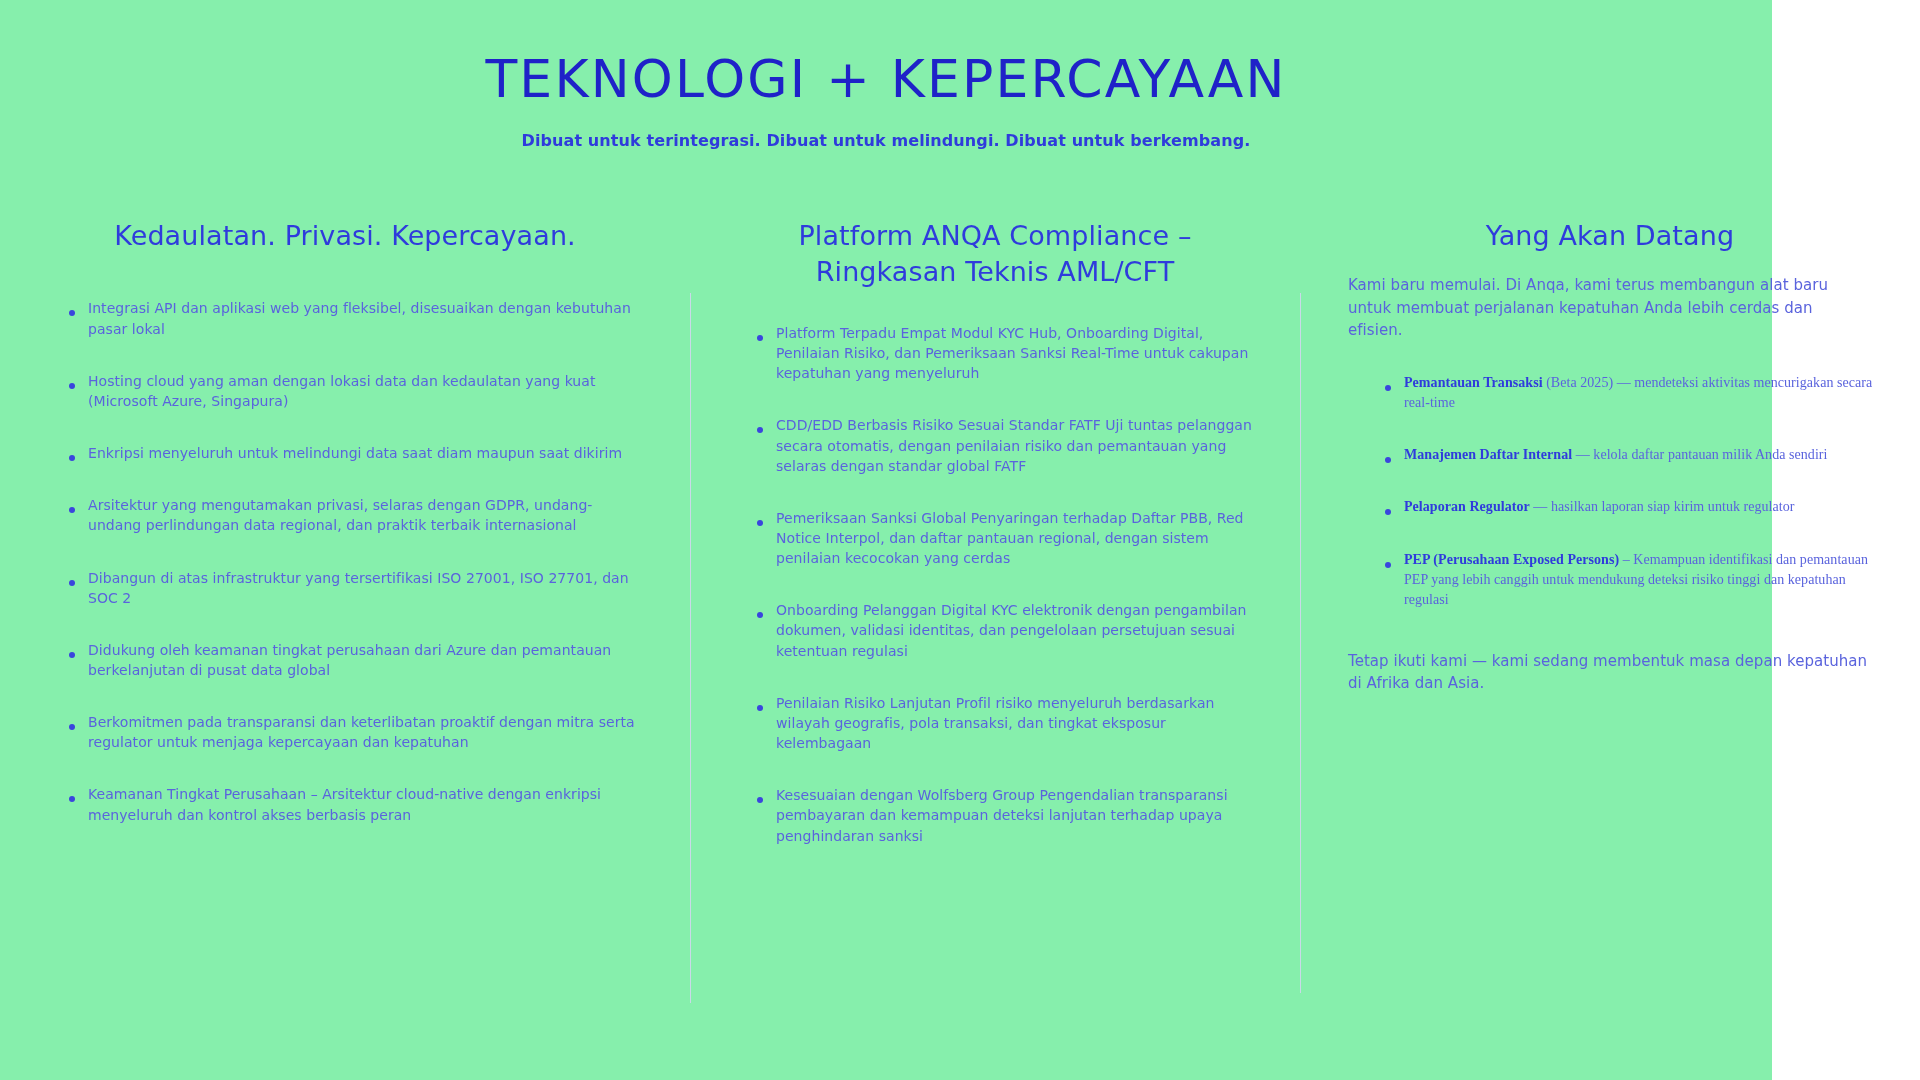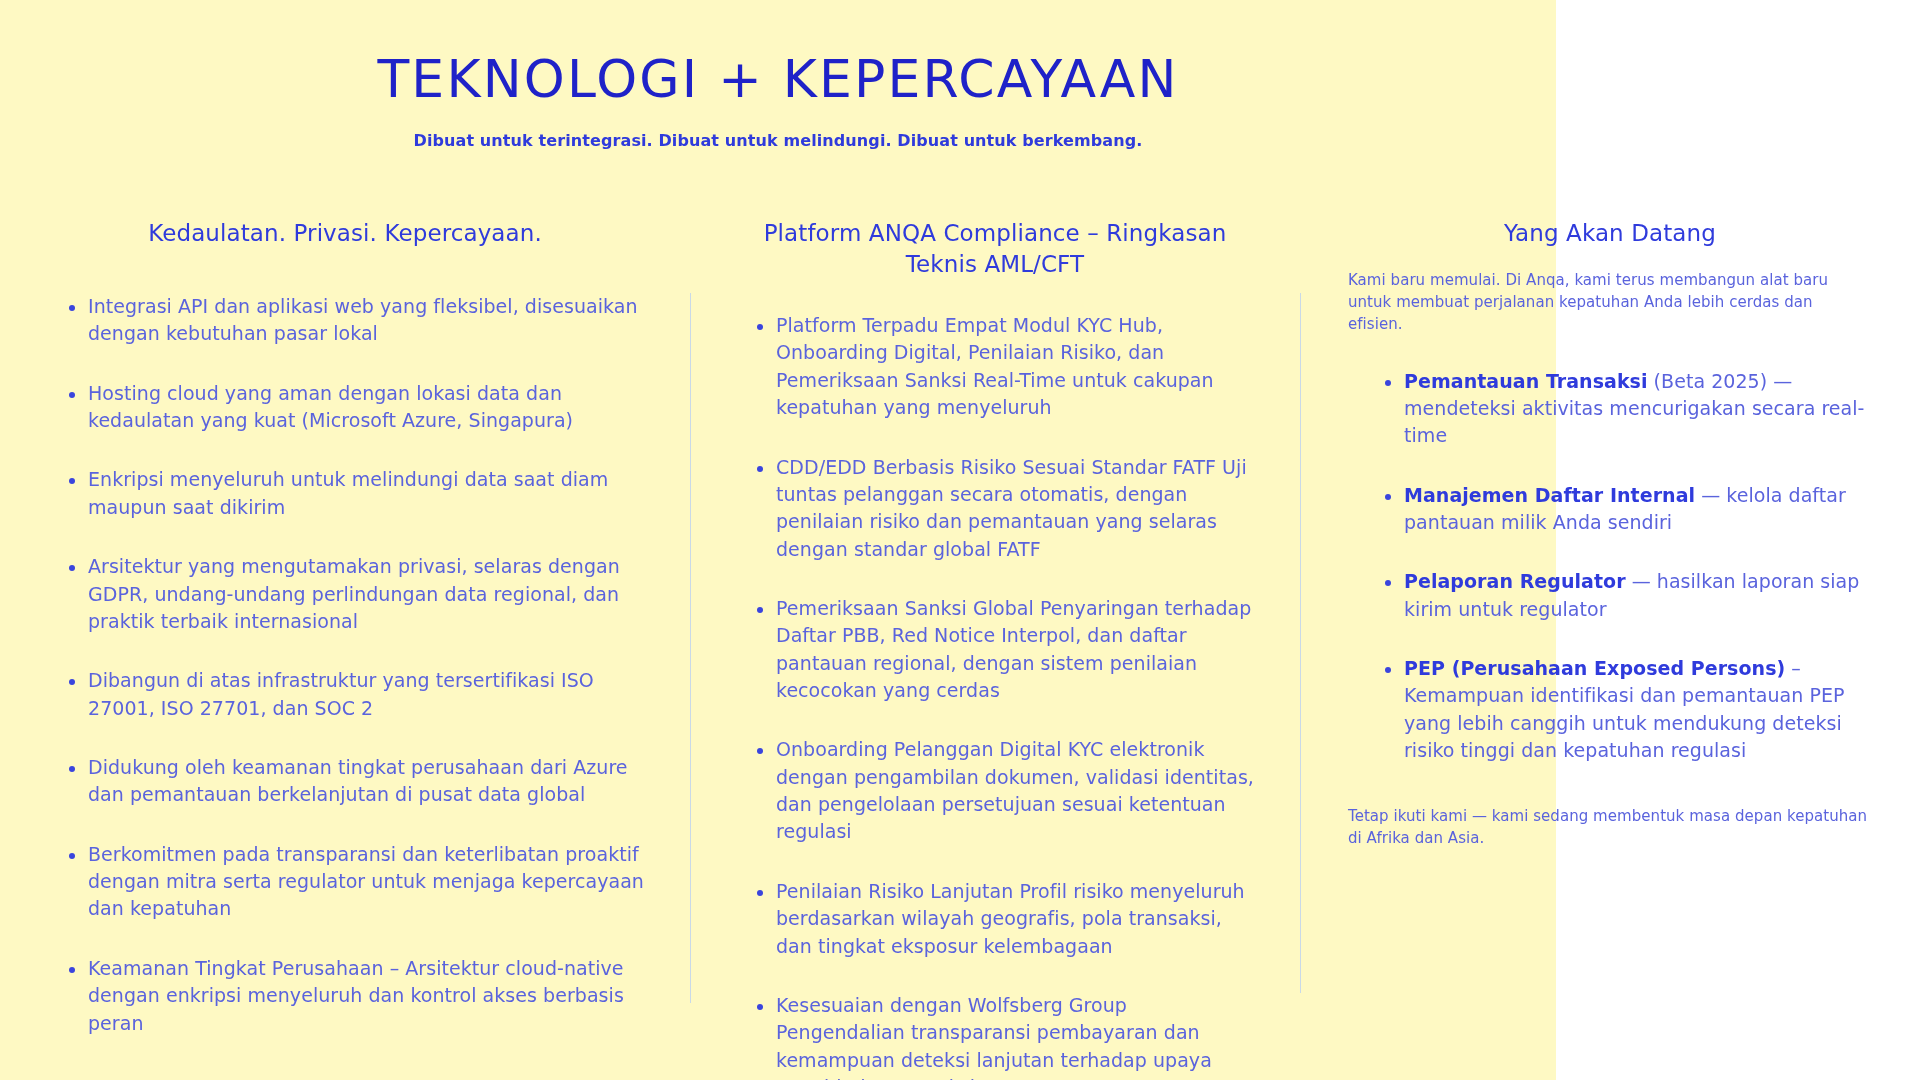--- a/index.html
+++ b/index.html
@@ -7,23 +7,23 @@
   html, body {
     width: 1920px;
     height: 1080px;
     background: #ffffff;
     font-family: "DejaVu Sans", "Liberation Sans", sans-serif;
     overflow: hidden;
   }
 
   .slide {
     position: relative;
-    width: 1556px;
+    width: 1772px;
     height: 1080px;
-    background: #fef9c3;
+    background: #86efac;
   }
 
   
   .header {
     padding-top: 52px;
     text-align: center;
   }
 
   .main-title {
     font-size: 52px;
@@ -69,21 +69,21 @@
     left: 0;
     top: 75px;
     width: 1px;
     height: 700px;
     background: #c9d9e8;
   }
   .col-mid::before  { height: 710px; }
   .col-right::before{ height: 700px; }
 
   .col-title {
-    font-size: 23px;
+    font-size: 27px;
     font-weight: 500;
     color: #2f3bdc;
     text-align: center;
     line-height: 1.35;
     letter-spacing: 0.1px;
   }
 
   .col-left .col-title  { padding: 0 60px; }
   .col-mid .col-title   { padding: 0 42px; }
   .col-right .col-title { padding: 0 40px; text-align: center; }
@@ -95,21 +95,21 @@
   .col-right .col-body { margin-top: 20px; }
 
   ul.bullets {
     list-style: none;
     padding-left: 0;
   }
 
   ul.bullets > li {
     position: relative;
     padding-left: 26px;
-    font-size: 19px;
+    font-size: 14px;
     line-height: 1.44;
     color: #5a63dd;
     margin-bottom: 1px;
     letter-spacing: 0.05px;
     margin-top: 32px;
   }
 
   ul.bullets > li::before {
     content: "";
     position: absolute;
@@ -119,21 +119,21 @@
     height: 6px;
     border-radius: 50%;
     background: #3a45dd;
   }
 
   
   .col-left ul.bullets { padding-left: 36px; padding-right: 20px; }
   .col-mid  ul.bullets { padding-left: 34px; padding-right: 16px; }
   .col-right ul.bullets { padding-left: 52px; padding-right: 12px; margin-top: 20px; }
 
-  .col-right ul.bullets > li { margin-bottom: 2px; }
+  .col-right ul.bullets > li { margin-bottom: 2px; font-family: Liberation Serif, serif; }
 
   .para {
     font-size: 15px;
     line-height: 1.48;
     color: #5a63dd;
     letter-spacing: 0.05px;
     padding-left: 22px;
     padding-right: 26px;
   }
 

